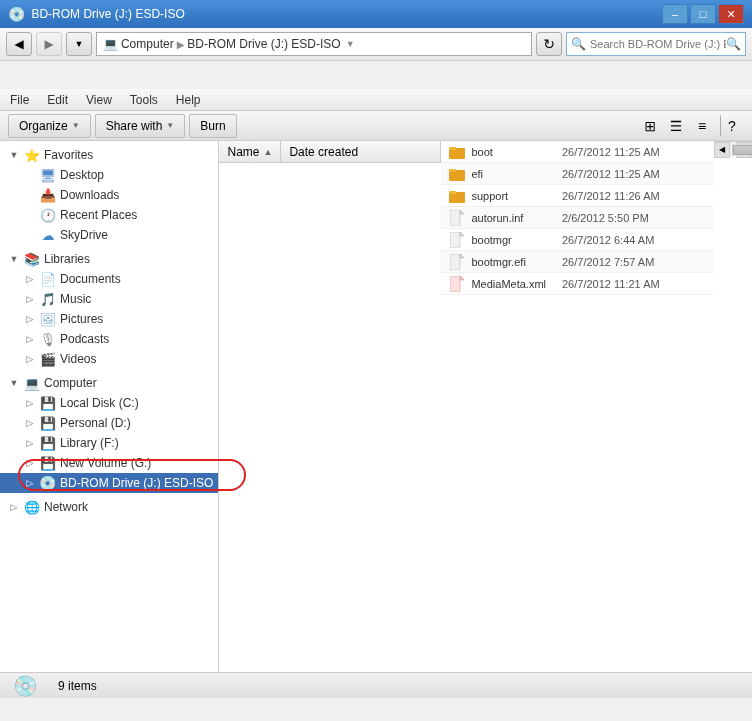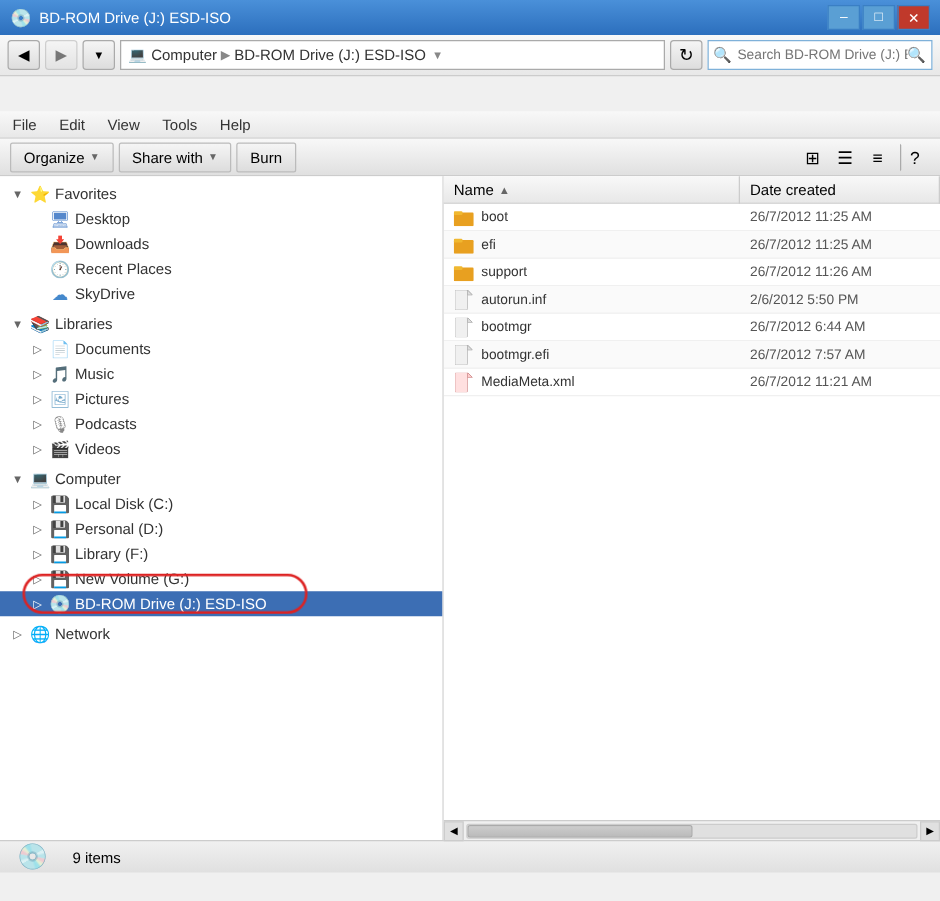--- a/index.html
+++ b/index.html
@@ -221,21 +221,20 @@
     .item-label {
       font-size: 12px;
       color: #333;
     }
     .indent-1 { padding-left: 22px; }
 
     
     #file-area {
       flex: 1;
       display: flex;
-      flex-direction: column;
       background: white;
     }
     #file-list-header {
       display: flex;
       background: linear-gradient(to bottom, #f8f8f8, #e8e8e8);
       border-bottom: 1px solid #ccc;
       height: 22px;
     }
     .col-header {
       height: 22px;

